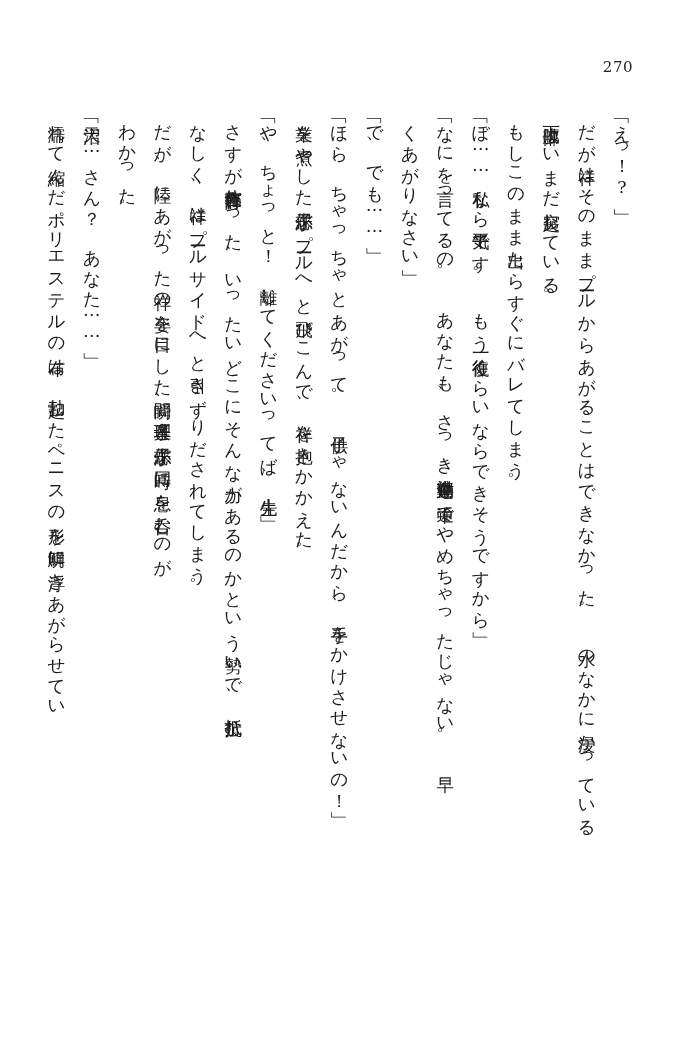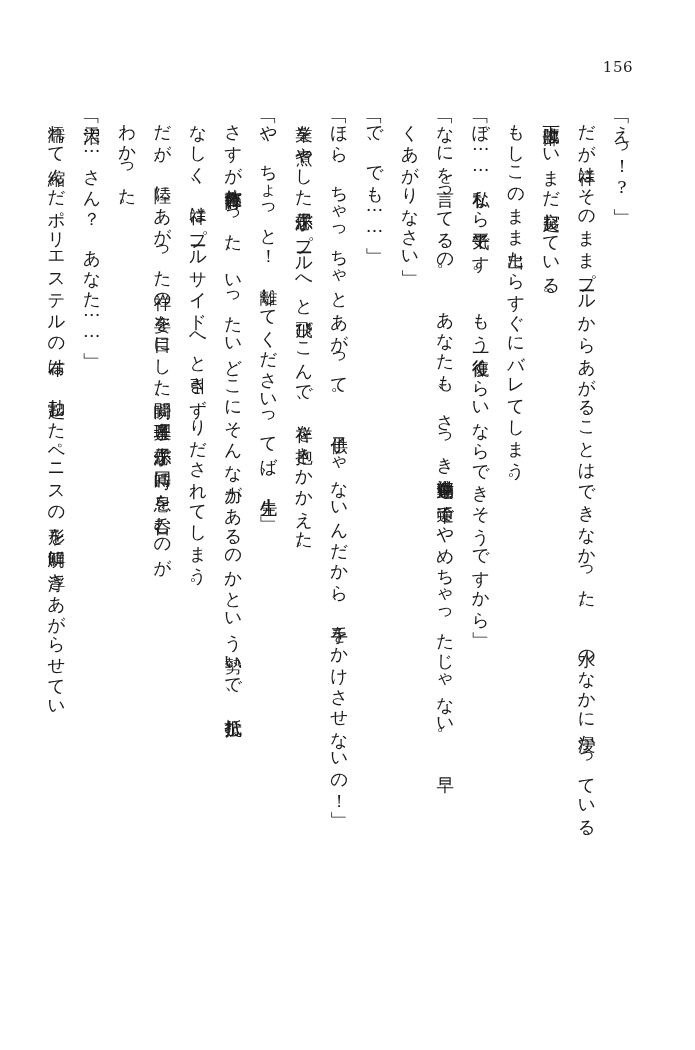--- a/index.html
+++ b/index.html
@@ -45,21 +45,21 @@
     margin: 0;
     padding: 0;
     text-indent: 0;
   }
 </style>
 </head>
 <body>
 
 <div class="page">
 
-  <div class="page-number">156</div>
+  <div class="page-number">270</div>
 
   <div class="body-text">
     <p>「えっ!?」</p>
     <p>だが祥はそのままプールからあがることはできなかった。　水のなかに浸かっている</p>
     <p>下腹部はいまだ突起している。</p>
     <p>もしこのまま出たらすぐにバレてしまう。</p>
     <p>「ぼ……私なら平気です。　もう一往復くらいならできそうですから」</p>
     <p>「なにを言ってるの。　あなたも、さっき準備運動を途中でやめちゃったじゃない。　早</p>
     <p>くあがりなさい」</p>
     <p>「で、でも……」</p>

